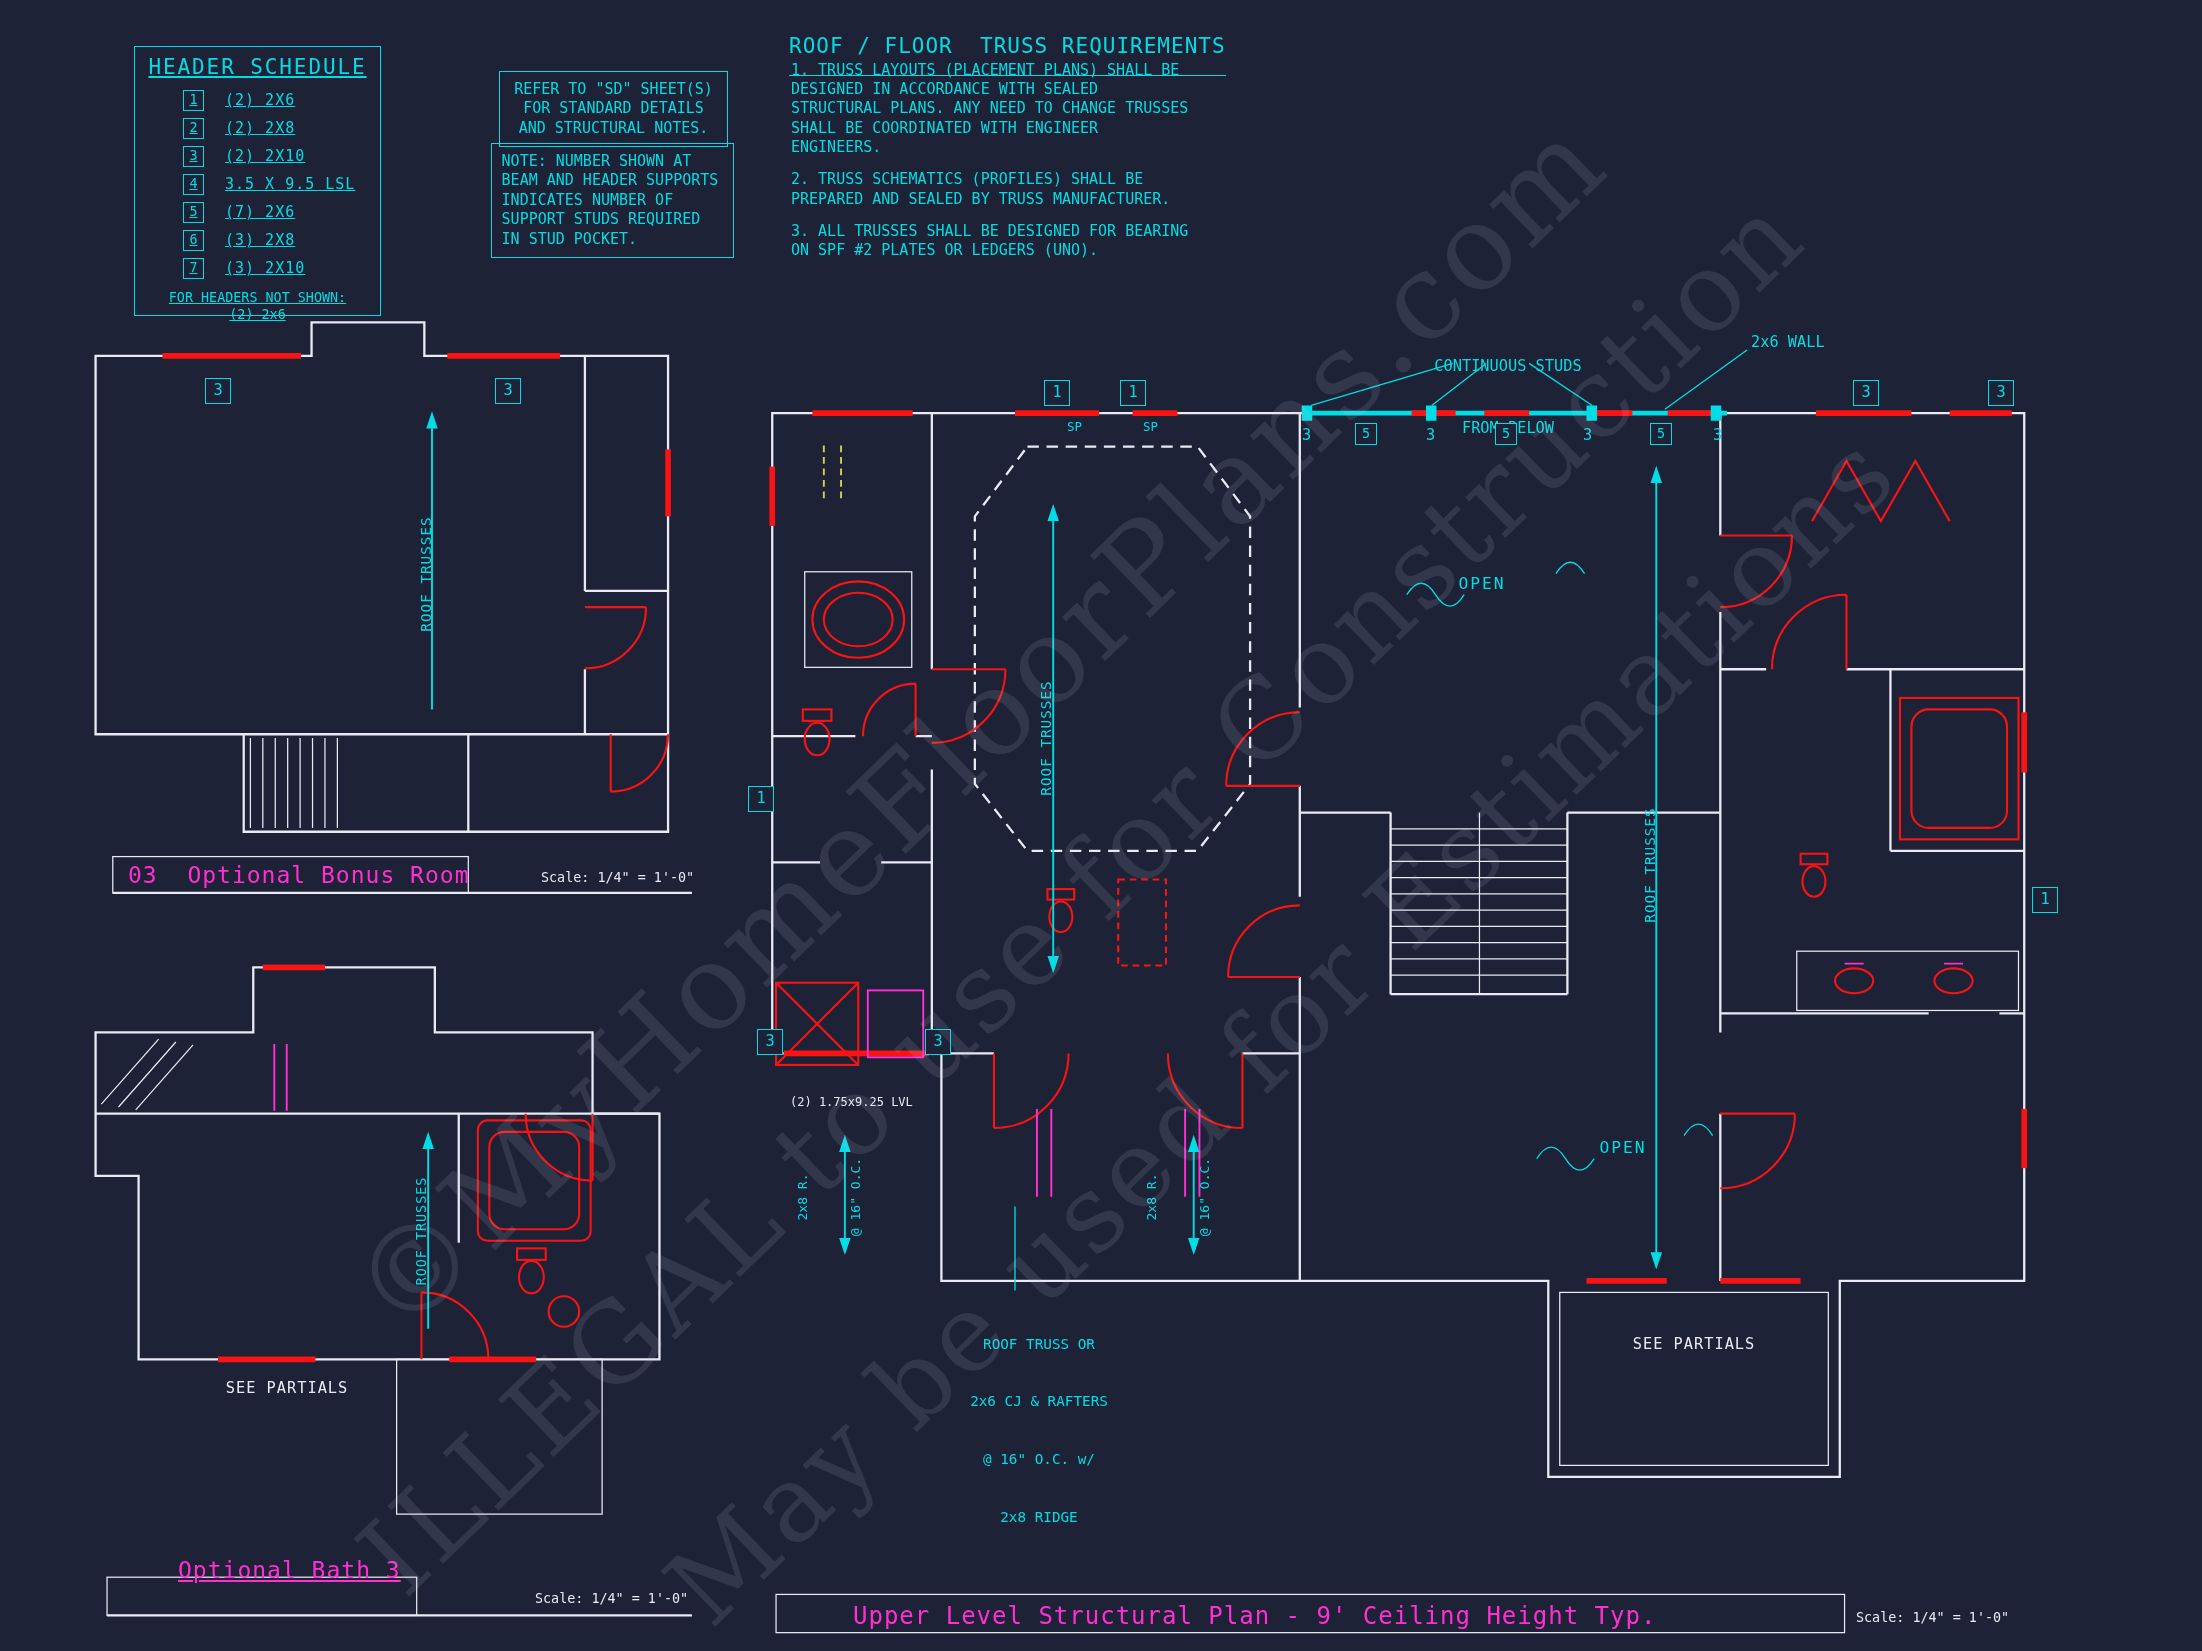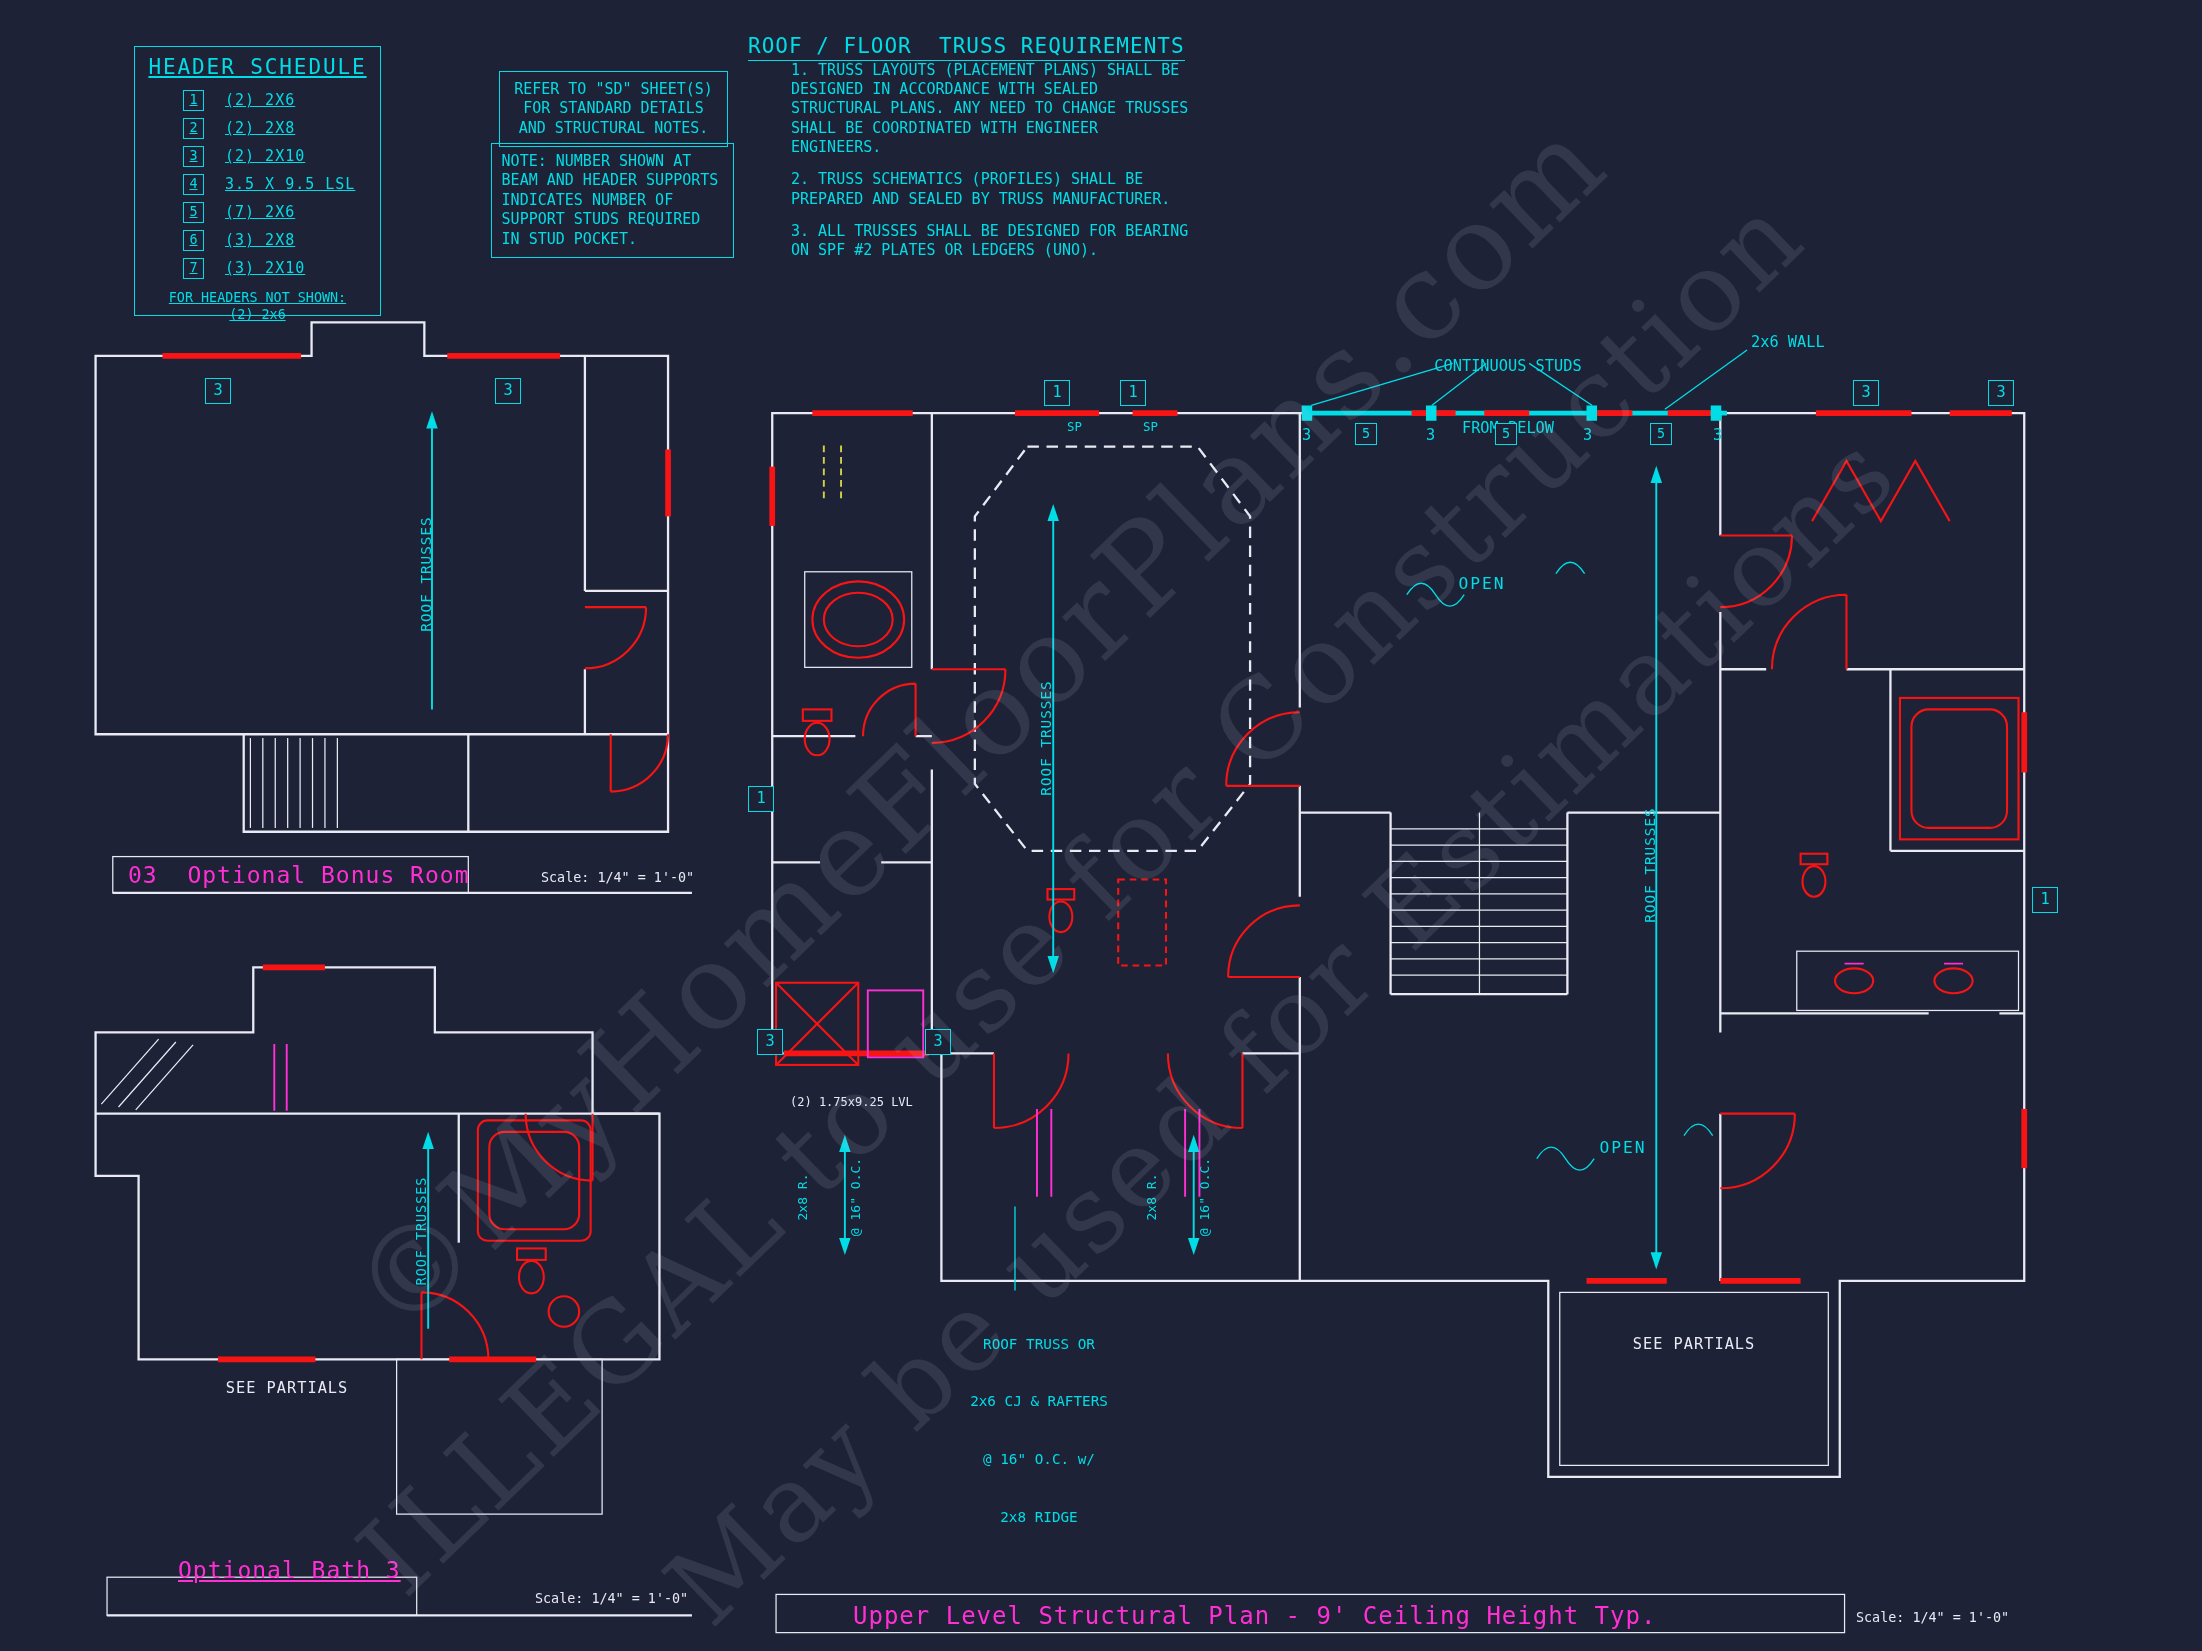--- a/index.html
+++ b/index.html
@@ -37,22 +37,22 @@
          color:var(--cyan);}
   #hdr-panel{left:134px;top:46px;width:247px;height:270px;padding:7.6px 0 0 0;text-decoration:underline;}
   #hdr-panel .ptitle{text-align:center;font-size:21px;letter-spacing:1.9px;margin-bottom:7.6px;}
   .hs-row{display:flex;align-items:center;height:28px;margin-left:48px;}
   .hs-num{box-sizing:border-box;width:21px;height:21px;border:1.3px solid var(--cyan);
           font:13.4px/18px "DejaVu Sans Mono",monospace;text-align:center;flex:0 0 auto;}
   .hs-spec{margin-left:21px;font-size:15px;letter-spacing:1px;}
   .hs-foot{text-align:center;font-size:13.4px;margin-top:6.7px;line-height:1.3;}
   #sd-note{left:499px;top:71px;width:229px;padding:7.6px 7.6px;font-size:15px;line-height:1.3;text-align:center;}
   #stud-note{left:491px;top:143px;width:243px;padding:7.6px 9.6px;font-size:15px;line-height:1.3;}
-  #truss-title{left:748px;top:34px;font-size:21px;letter-spacing:1px;border-bottom:1.9px solid var(--cyan);
-               padding-bottom:2px;}
+  #truss-title{left:789px;top:34px;font-size:21px;letter-spacing:1px;border-bottom:1.9px solid var(--cyan);
+               padding-bottom:17px;}
   #truss-items{position:absolute;left:791px;top:61px;width:405px;z-index:3;color:var(--cyan);}
   #truss-items .titem{font-size:15px;line-height:1.28;margin-bottom:13.4px;white-space:normal;}
   .block-center{text-align:center;line-height:1.35;}
   .wm{position:absolute;z-index:5;color:rgba(190,198,222,0.13);font-family:"DejaVu Serif",serif;
       white-space:nowrap;letter-spacing:3.8px;pointer-events:none;}
 </style>
 </head>
 <body>
 
 <svg width="2202" height="1652" viewBox="0 0 2304 1728">

